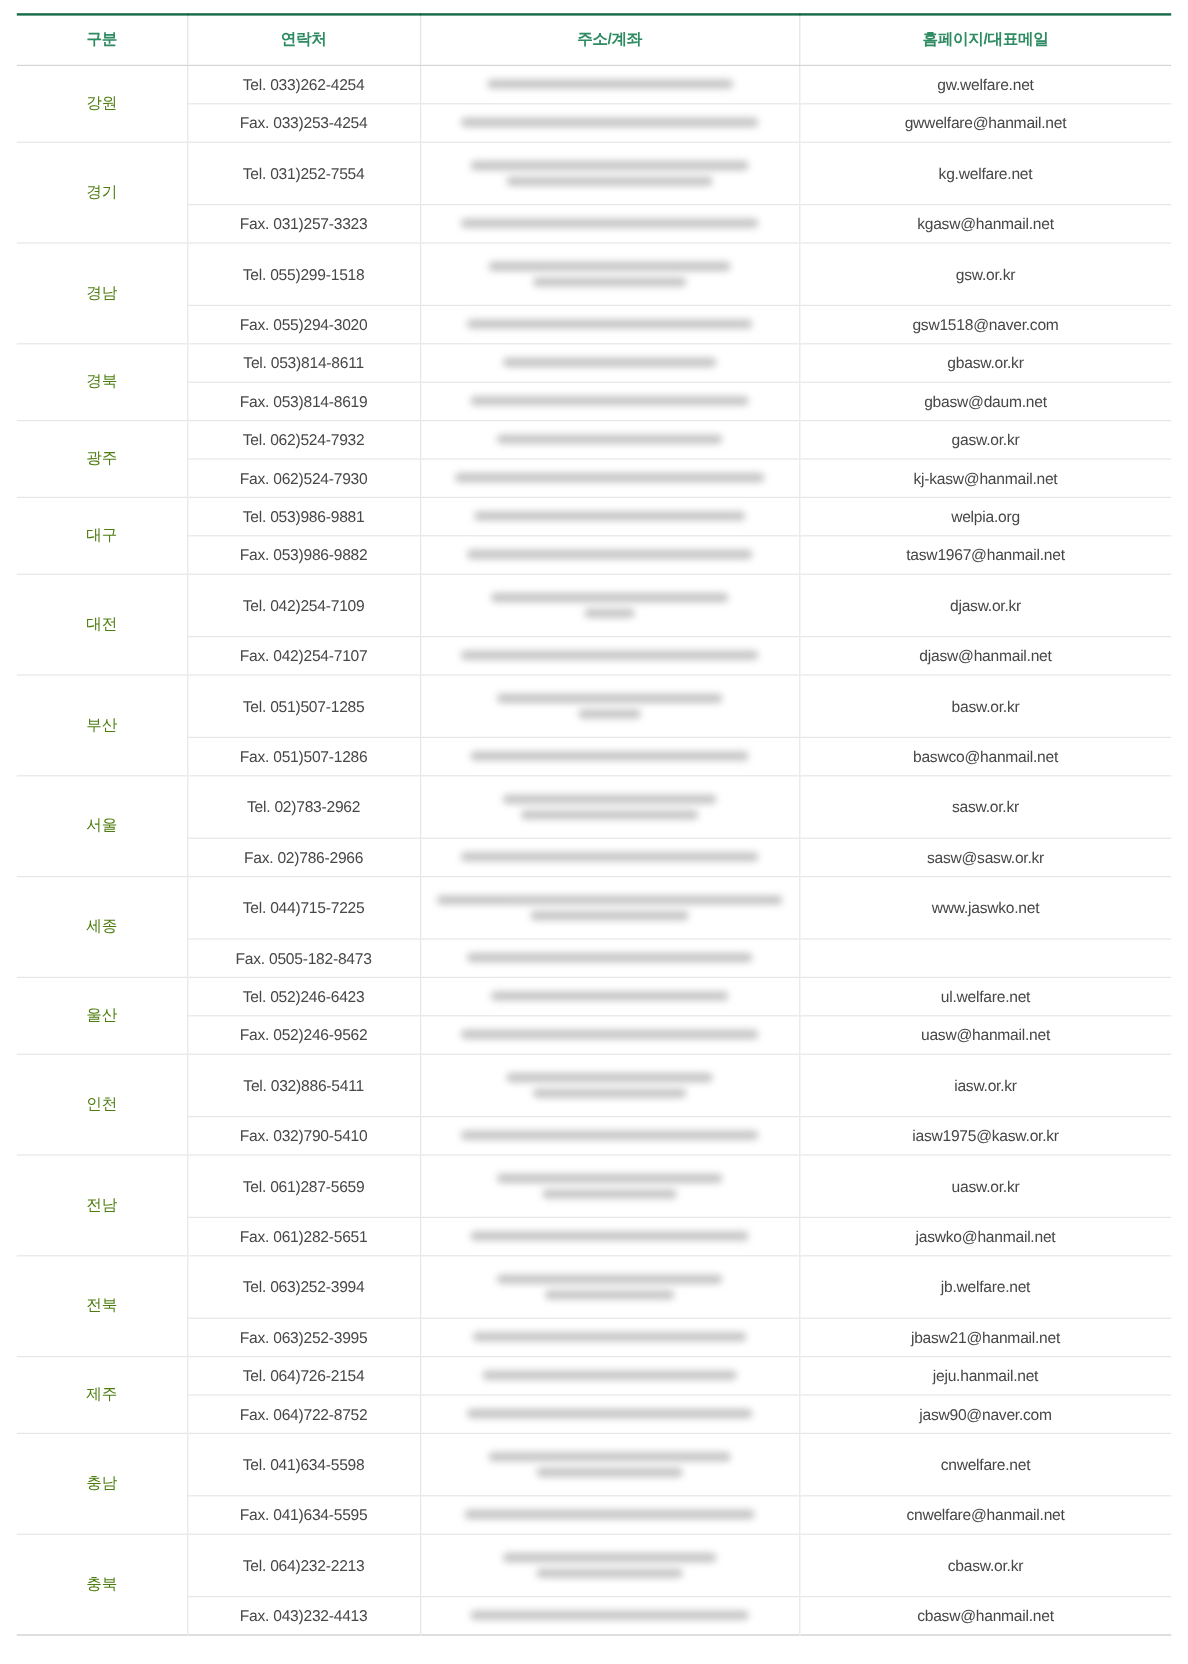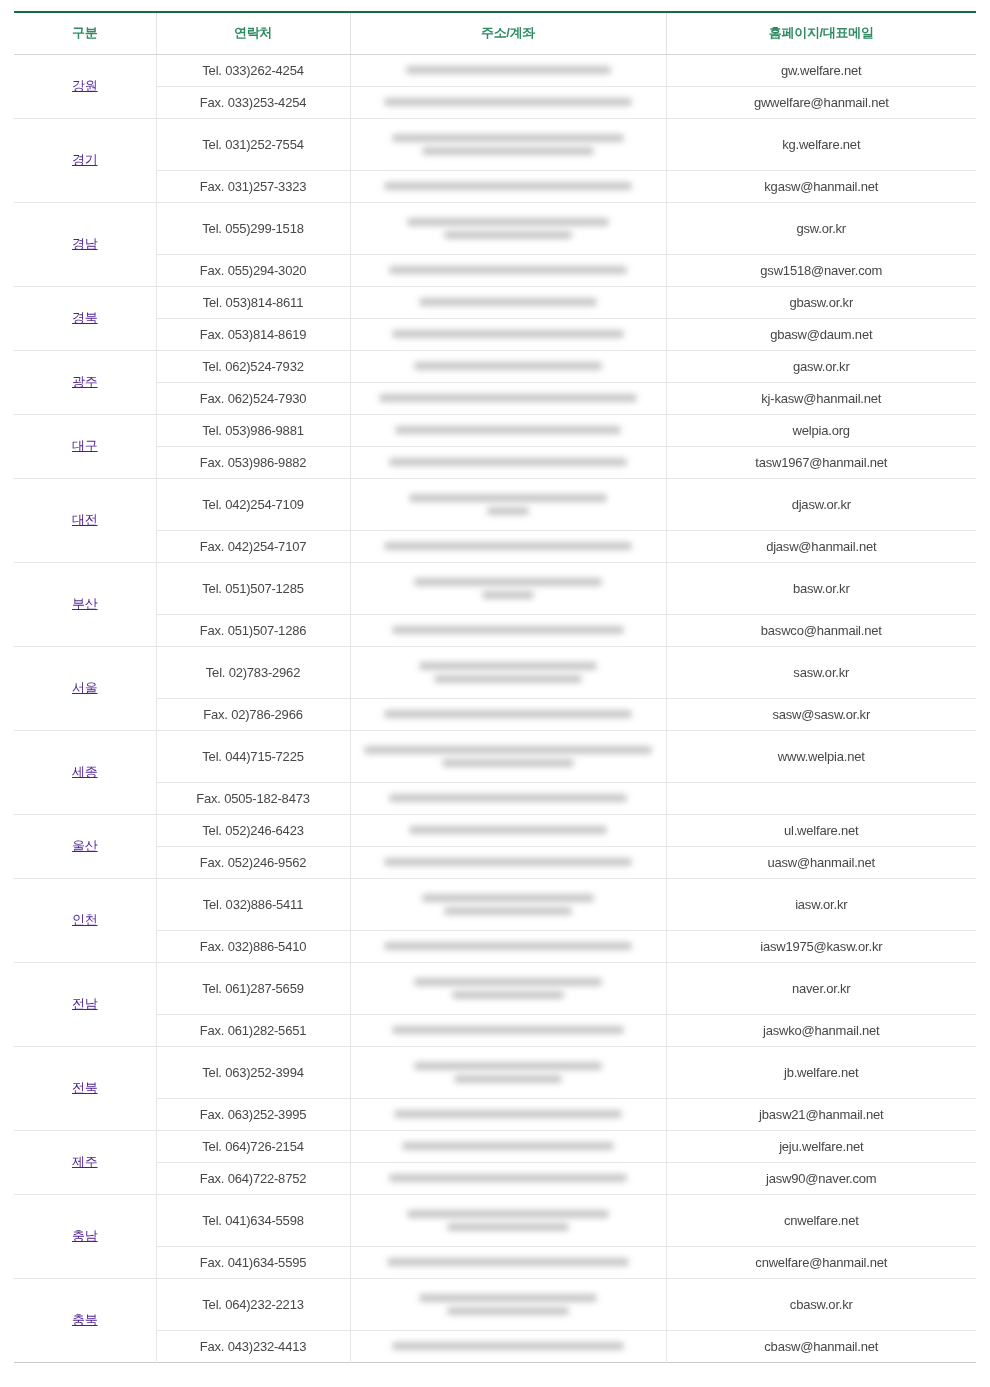--- a/index.html
+++ b/index.html
@@ -63,21 +63,21 @@
     text-align: center;
     vertical-align: middle;
     border-top: 1px solid #e6e6e6;
     border-right: 1px solid #e6e6e6;
     padding: 0 6px;
     letter-spacing: -0.2px;
   }
   td:last-child { border-right: none; }
   tr.h-single td { height: 32px; }
   tr.h-double td { height: 52px; }
-  td.region-cell { color: #4c1d95; text-decoration: underline; }
+  td.region-cell { color: #4d7c0f; }
   .blur-line {
     height: 8px;
     background: #8f8f8f;
     border-radius: 4px;
     filter: blur(3px);
     opacity: 0.5;
     margin: 5px auto;
   }
 </style>
 </head>
@@ -242,21 +242,21 @@
           </td>
           <td>sasw@sasw.or.kr</td>
         </tr>
         <tr class="h-double">
           <td rowspan="2" class="region-cell">세종</td>
           <td>Tel. 044)715-7225</td>
           <td>
             <div class="blur-line" style="width: 288px;"></div>
             <div class="blur-line" style="width: 132px;"></div>
           </td>
-          <td>www.welpia.net</td>
+          <td>www.jaswko.net</td>
         </tr>
         <tr class="h-single">
           <td>Fax. 0505-182-8473</td>
           <td>
             <div class="blur-line" style="width: 238px;"></div>
           </td>
           <td></td>
         </tr>
         <tr class="h-single">
           <td rowspan="2" class="region-cell">울산</td>
@@ -276,34 +276,34 @@
         <tr class="h-double">
           <td rowspan="2" class="region-cell">인천</td>
           <td>Tel. 032)886-5411</td>
           <td>
             <div class="blur-line" style="width: 172px;"></div>
             <div class="blur-line" style="width: 128px;"></div>
           </td>
           <td>iasw.or.kr</td>
         </tr>
         <tr class="h-single">
-          <td>Fax. 032)886-5410</td>
+          <td>Fax. 032)790-5410</td>
           <td>
             <div class="blur-line" style="width: 248px;"></div>
           </td>
           <td>iasw1975@kasw.or.kr</td>
         </tr>
         <tr class="h-double">
           <td rowspan="2" class="region-cell">전남</td>
           <td>Tel. 061)287-5659</td>
           <td>
             <div class="blur-line" style="width: 188px;"></div>
             <div class="blur-line" style="width: 112px;"></div>
           </td>
-          <td>naver.or.kr</td>
+          <td>uasw.or.kr</td>
         </tr>
         <tr class="h-single">
           <td>Fax. 061)282-5651</td>
           <td>
             <div class="blur-line" style="width: 232px;"></div>
           </td>
           <td>jaswko@hanmail.net</td>
         </tr>
         <tr class="h-double">
           <td rowspan="2" class="region-cell">전북</td>
@@ -320,21 +320,21 @@
             <div class="blur-line" style="width: 228px;"></div>
           </td>
           <td>jbasw21@hanmail.net</td>
         </tr>
         <tr class="h-single">
           <td rowspan="2" class="region-cell">제주</td>
           <td>Tel. 064)726-2154</td>
           <td>
             <div class="blur-line" style="width: 212px;"></div>
           </td>
-          <td>jeju.welfare.net</td>
+          <td>jeju.hanmail.net</td>
         </tr>
         <tr class="h-single">
           <td>Fax. 064)722-8752</td>
           <td>
             <div class="blur-line" style="width: 238px;"></div>
           </td>
           <td>jasw90@naver.com</td>
         </tr>
         <tr class="h-double">
           <td rowspan="2" class="region-cell">충남</td>

